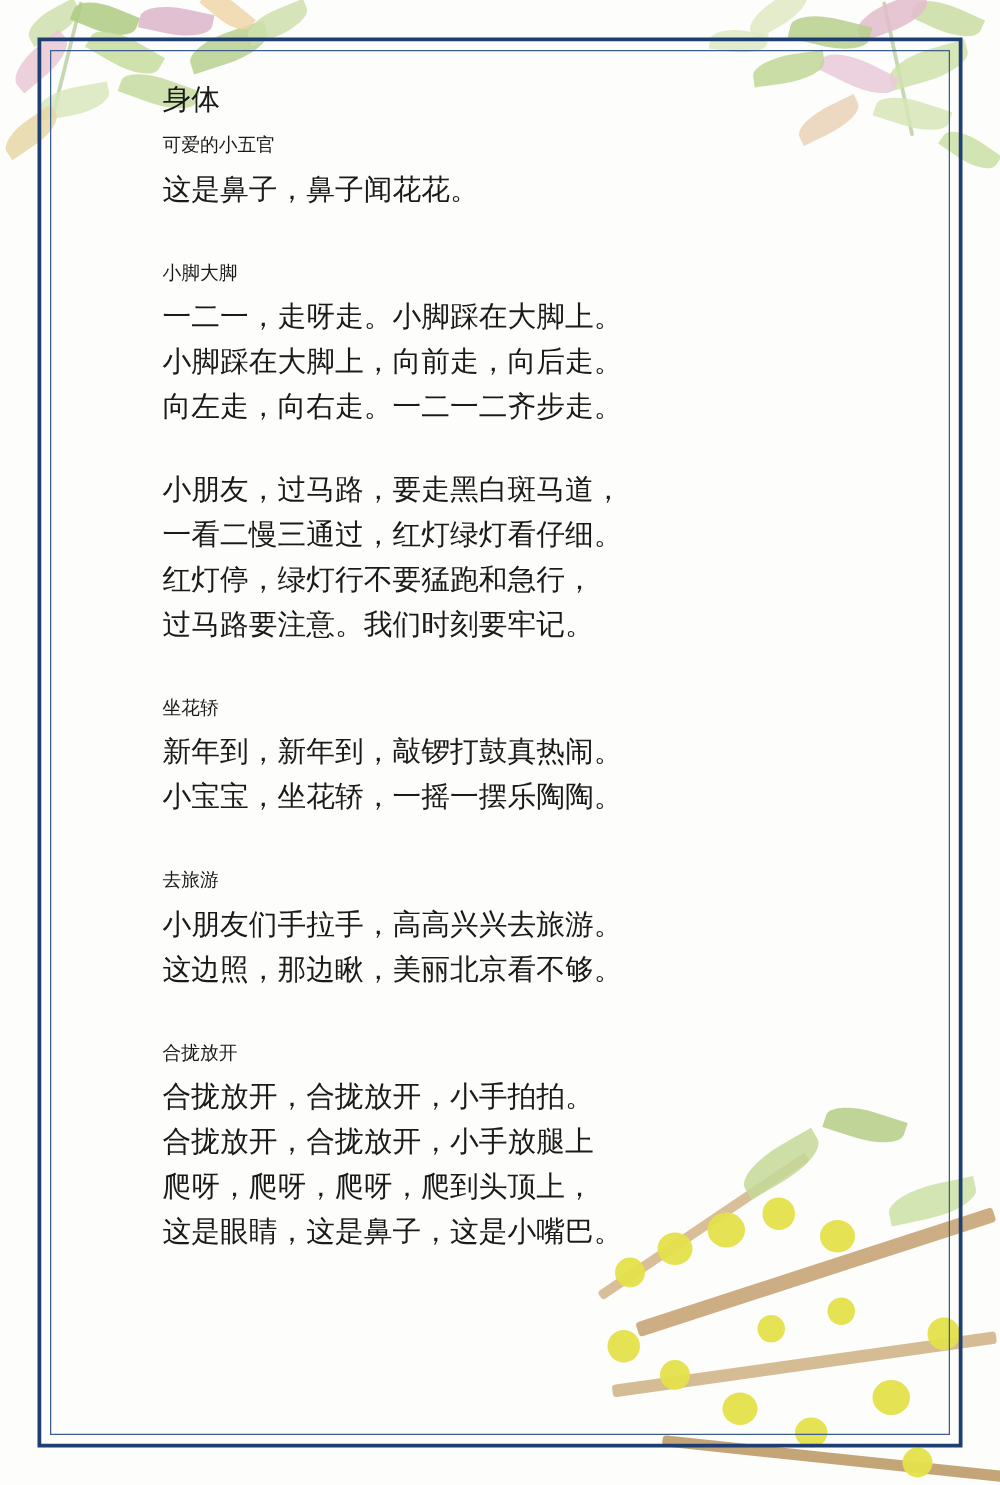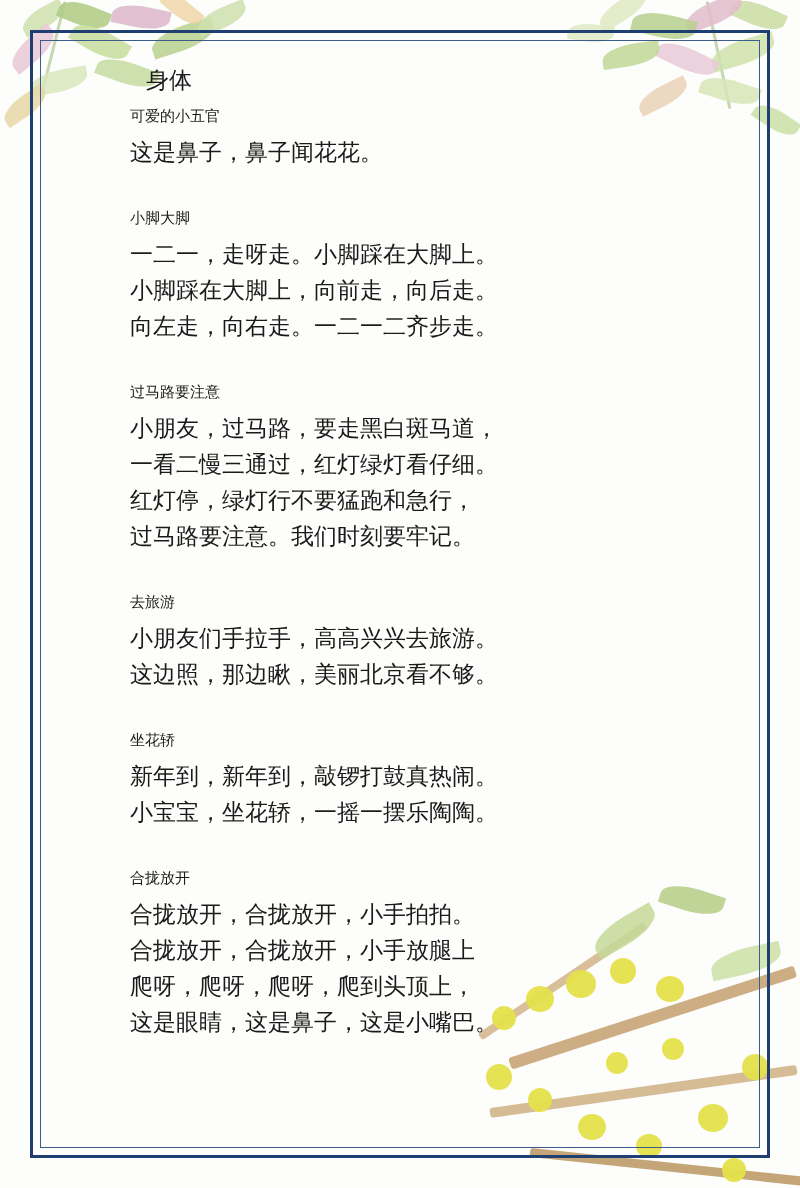--- a/index.html
+++ b/index.html
@@ -100,21 +100,20 @@
     white-space: nowrap;
   }
   .pline {
     font-size: 23px;
     line-height: 36px;
     white-space: nowrap;
   }
   .doc-head {
     font-size: 23px;
     line-height: 36px;
-    margin-left: 16px;
   }
 </style>
 </head>
 <body>
 
 <div class="page">
 
   <div class="foliage tl">
     <div class="stem" style="left:52px; top:0; width:3px; height:95px; transform:rotate(14deg);"></div>
     <div class="leaf" style="left:20px; top:8px; width:46px; height:20px; background:#cfe0ad; transform:rotate(-28deg);"></div>
@@ -184,37 +183,36 @@
     </div>
 
     <div class="poem">
       <div class="ptitle">小脚大脚</div>
       <div class="pline">一二一，走呀走。小脚踩在大脚上。</div>
       <div class="pline">小脚踩在大脚上，向前走，向后走。</div>
       <div class="pline">向左走，向右走。一二一二齐步走。</div>
     </div>
 
     <div class="poem">
-      <div class="ptitle">过马路要注意</div>
       <div class="pline">小朋友，过马路，要走黑白斑马道，</div>
       <div class="pline">一看二慢三通过，红灯绿灯看仔细。</div>
       <div class="pline">红灯停，绿灯行不要猛跑和急行，</div>
       <div class="pline">过马路要注意。我们时刻要牢记。</div>
     </div>
 
     <div class="poem">
+      <div class="ptitle">坐花轿</div>
+      <div class="pline">新年到，新年到，敲锣打鼓真热闹。</div>
+      <div class="pline">小宝宝，坐花轿，一摇一摆乐陶陶。</div>
+    </div>
+
+    <div class="poem">
       <div class="ptitle">去旅游</div>
       <div class="pline">小朋友们手拉手，高高兴兴去旅游。</div>
       <div class="pline">这边照，那边瞅，美丽北京看不够。</div>
-    </div>
-
-    <div class="poem">
-      <div class="ptitle">坐花轿</div>
-      <div class="pline">新年到，新年到，敲锣打鼓真热闹。</div>
-      <div class="pline">小宝宝，坐花轿，一摇一摆乐陶陶。</div>
     </div>
 
     <div class="poem">
       <div class="ptitle">合拢放开</div>
       <div class="pline">合拢放开，合拢放开，小手拍拍。</div>
       <div class="pline">合拢放开，合拢放开，小手放腿上</div>
       <div class="pline">爬呀，爬呀，爬呀，爬到头顶上，</div>
       <div class="pline">这是眼睛，这是鼻子，这是小嘴巴。</div>
     </div>
 

